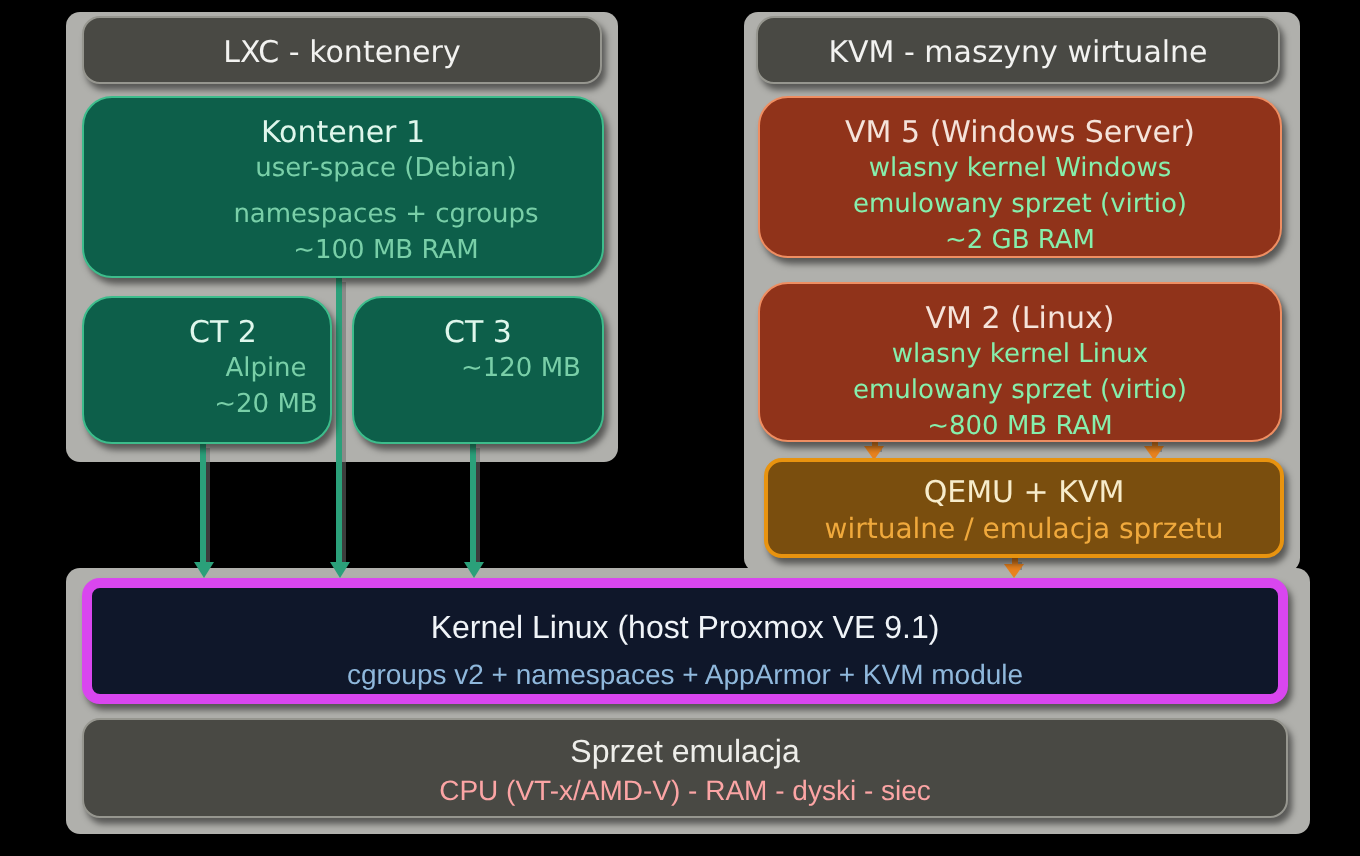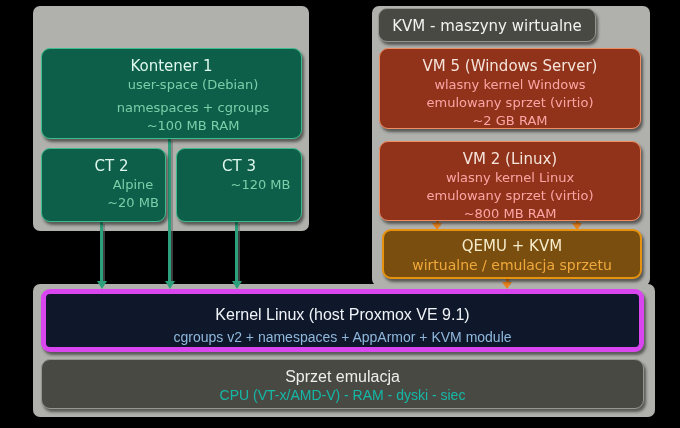--- a/index.html
+++ b/index.html
@@ -16,29 +16,29 @@
   .green-box{background:#0d5f4a;border:1.5px solid #3dbd8c;}
   .red-box{background:#90331a;border:1.5px solid #ef8e62;}
   .gold-box{background:#7a4e0e;border:2px solid #e8930f;}
   .blue-box{background:#0f172a;border:5px solid #d946ef;}
   .title{font-size:15px;line-height:19px;}
   .sub{font-size:13px;line-height:18px;}
   .header-title{color:#f2f2f0;padding-top:8px;}
   .green-title{color:#dff7ec;}
   .green-sub{color:#79cfa8;margin-left:43px;}
   .red-title{color:#f5e3da;}
-  .red-sub{color:#fca5a5;}
+  .red-sub{color:#86efac;}
   .gold-title{color:#f7eccb;}
   .gold-sub{color:#f0a93c;font-size:14px;}
   .blue-title{color:#f0f4f8;}
   .blue-sub{color:#8fb8dc;}
   .hw-title{color:#eeeeea;}
-  .hw-sub{color:#14b8a6;}
+  .hw-sub{color:#fca5a5;}
   .narrow{font-family:"Liberation Sans",sans-serif;}
-  .pad8{padding-top:8px;}
+  .pad8{padding-top:8px;border-radius:15px;}
   .gapped{margin-top:5px;}
   .vline{position:absolute;width:3px;box-shadow:2px 2px 0 rgba(110,110,110,0.55);}
   .green-line{background:#2ba07a;}
   .orange-line{background:#e8821e;}
   .arrow-down{position:absolute;width:0;height:0;
     border-left:5px solid transparent;border-right:5px solid transparent;}
   .green-arrow{border-top:8px solid #2ba07a;}
   .orange-arrow{border-top:7px solid #e8821e;}
 </style>
 </head>
@@ -61,40 +61,43 @@
 
   <div class="vline orange-line" style="left:436px;top:221px;height:3px;"></div>
   <div class="arrow-down orange-arrow" style="left:432px;top:223px;"></div>
 
   <div class="vline orange-line" style="left:576px;top:221px;height:3px;"></div>
   <div class="arrow-down orange-arrow" style="left:572px;top:223px;"></div>
 
   <div class="vline orange-line" style="left:506px;top:279px;height:4px;"></div>
   <div class="arrow-down orange-arrow" style="left:502px;top:282px;"></div>
 
+  <div class="box gray-box" style="left:41px;top:8px;width:260px;height:34px;">
+    <div class="title header-title">LXC - kontenery</div>
+  </div>
 
   <div class="box green-box pad8" style="left:41px;top:48px;width:261px;height:91px;">
     <div class="title green-title">Kontener 1</div>
     <div class="sub green-sub">user-space (Debian)</div>
     <div class="sub green-sub gapped">namespaces + cgroups</div>
     <div class="sub green-sub">~100 MB RAM</div>
   </div>
 
   <div class="box green-box pad8" style="left:41px;top:148px;width:125px;height:74px;padding-left:16px;">
     <div class="title green-title">CT 2</div>
     <div class="sub green-sub">Alpine</div>
     <div class="sub green-sub">~20 MB</div>
   </div>
 
   <div class="box green-box pad8" style="left:176px;top:148px;width:126px;height:74px;">
     <div class="title green-title">CT 3</div>
     <div class="sub green-sub">~120 MB</div>
   </div>
 
-  <div class="box gray-box" style="left:378px;top:8px;width:218px;height:34px;">
+  <div class="box gray-box" style="left:378px;top:8px;width:262px;height:34px;">
     <div class="title header-title">KVM - maszyny wirtualne</div>
   </div>
 
   <div class="box red-box pad8" style="left:379px;top:48px;width:262px;height:81px;">
     <div class="title red-title">VM 5 (Windows Server)</div>
     <div class="sub red-sub">wlasny kernel Windows</div>
     <div class="sub red-sub">emulowany sprzet (virtio)</div>
     <div class="sub red-sub">~2 GB RAM</div>
   </div>
 

